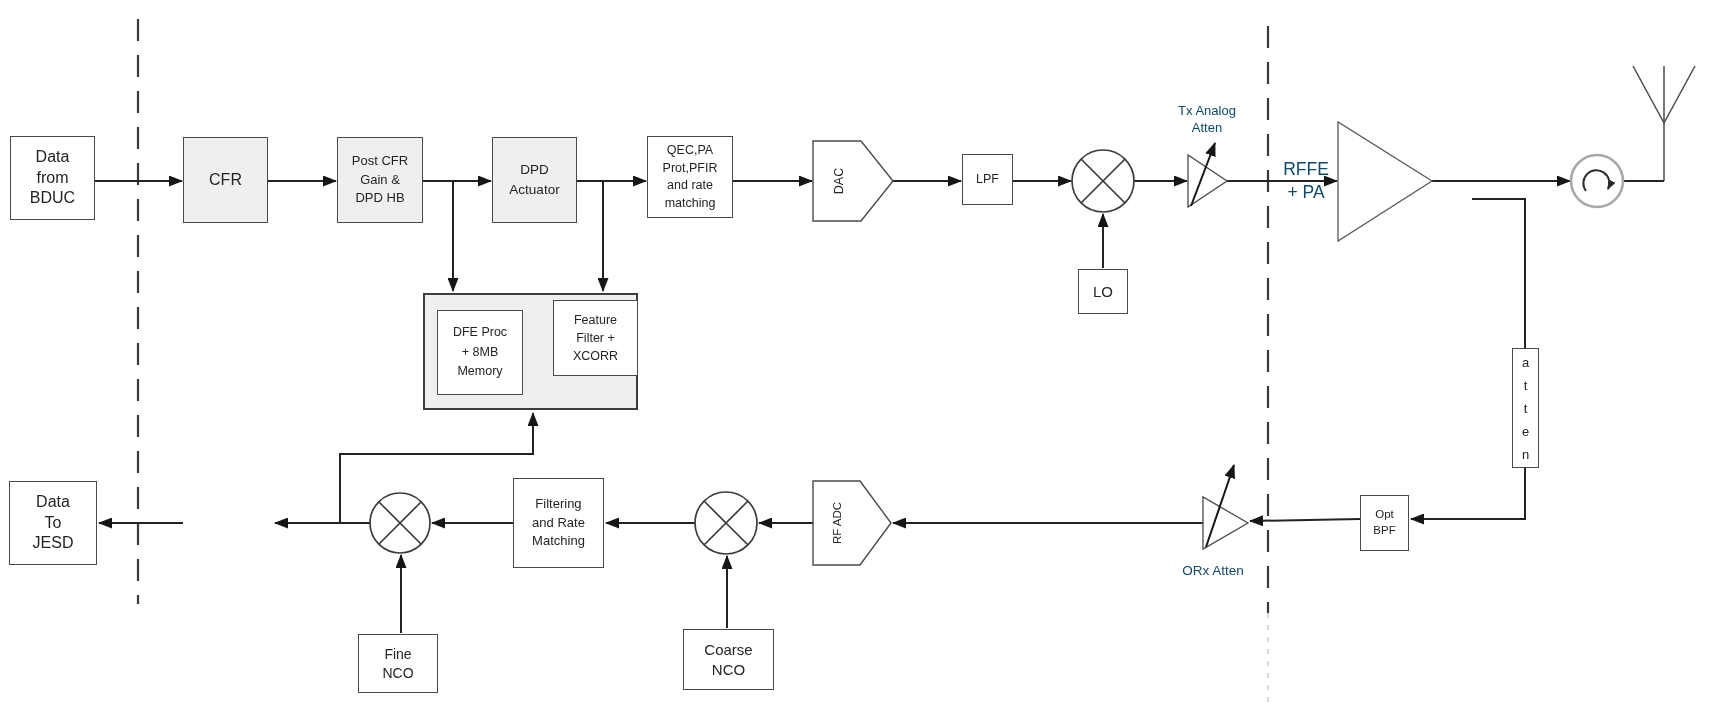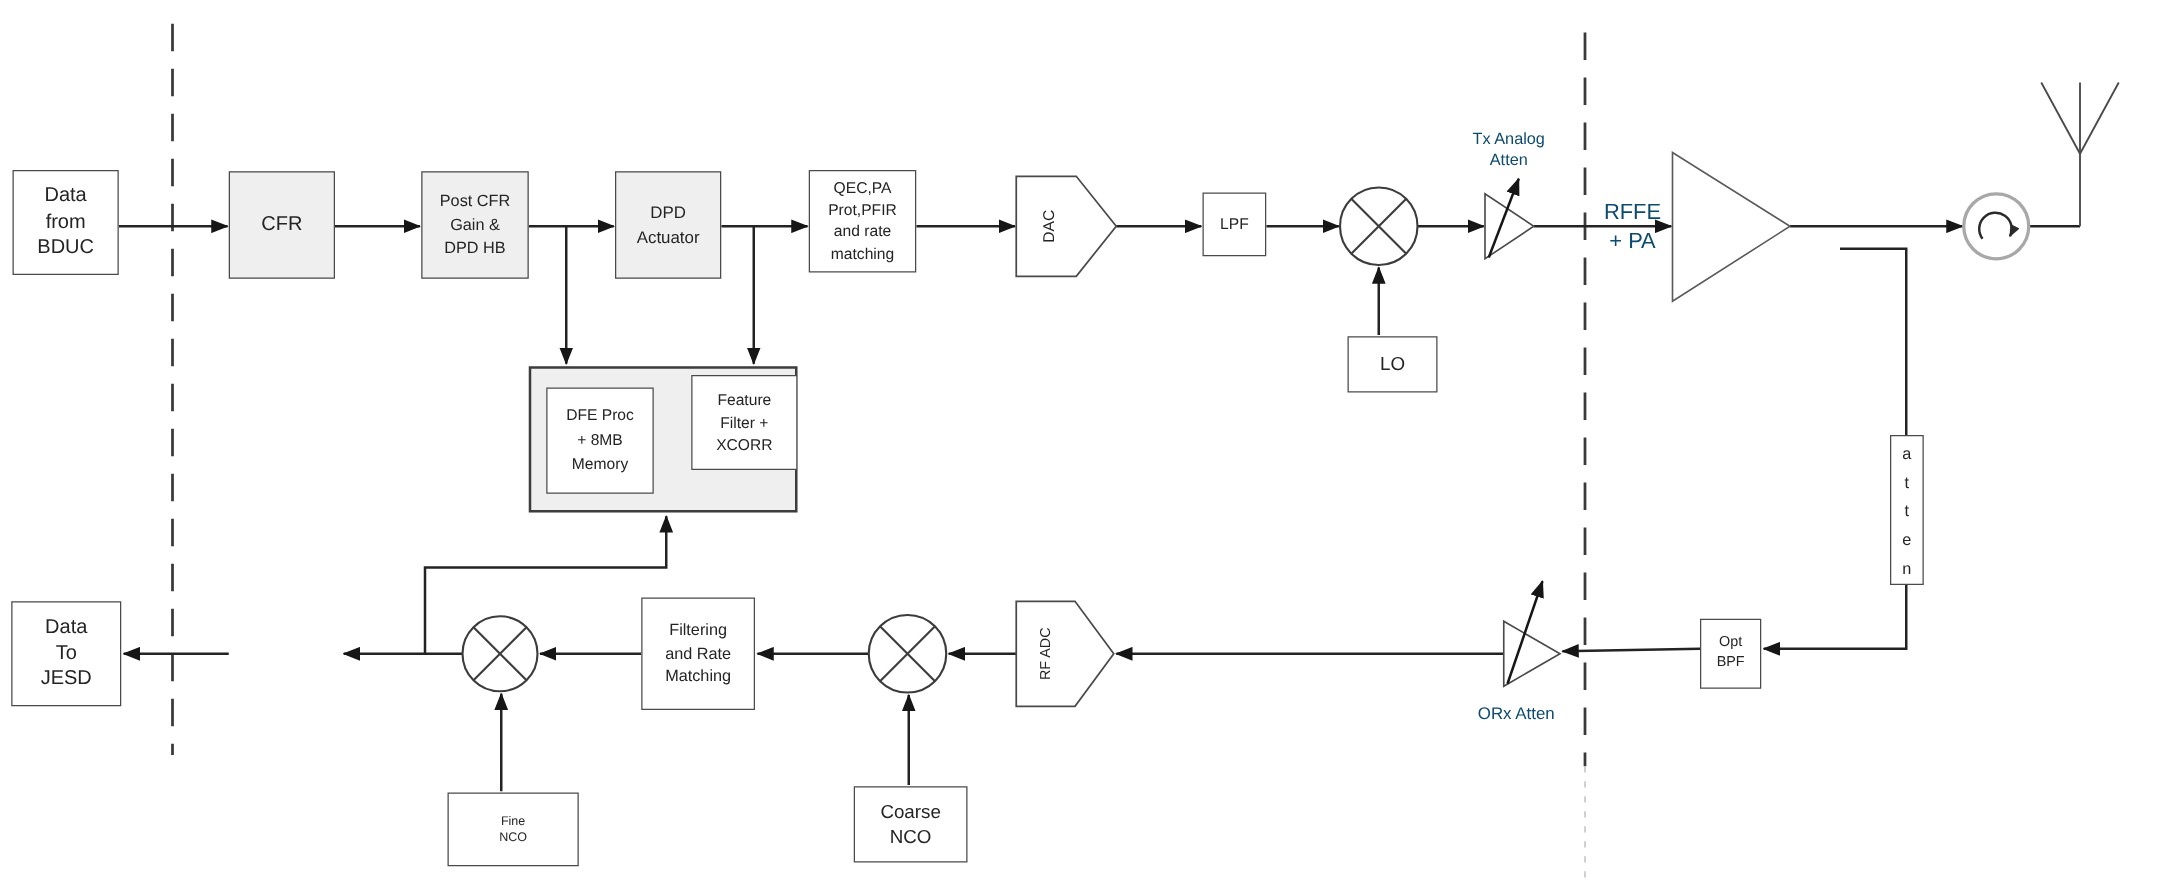--- a/index.html
+++ b/index.html
@@ -145,21 +145,21 @@
 
   <div class="box" style="left:647px;top:136px;width:86px;height:82px;font-size:12.5px;line-height:1.4;">QEC,PA
 Prot,PFIR
 and rate
 matching</div>
 
   <div class="rot" style="left:839px;top:181px;font-size:12.5px;">DAC</div>
 
   <div class="box" style="left:962px;top:154px;width:51px;height:51px;font-size:12.5px;">LPF</div>
 
-  <div class="box" style="left:1078px;top:269px;width:72px;height:45px;font-size:15px;">LO</div>
+  <div class="box" style="left:1078px;top:269px;width:50px;height:45px;font-size:15px;">LO</div>
 
   <div class="label" style="left:1207px;top:120px;font-size:13px;">Tx Analog
 Atten</div>
 
   <div class="label" style="left:1306px;top:181px;font-size:17.5px;">RFFE
 + PA</div>
 
   <div class="box frame" style="left:423px;top:293px;width:215px;height:117px;"></div>
 
   <div class="box" style="left:437px;top:310px;width:86px;height:85px;font-size:12.5px;line-height:1.55;">DFE Proc
@@ -168,21 +168,21 @@
 
   <div class="box" style="left:543px;top:300px;width:85px;height:76px;font-size:12.5px;line-height:1.45;margin-left:10px;">Feature
 Filter +
 XCORR</div>
 
   <div class="box" style="left:9px;top:481px;width:88px;height:84px;font-size:16px;">Data
 To
 JESD</div>
 
 
-  <div class="box" style="left:358px;top:634px;width:105px;height:59px;font-size:10px;">Fine
+  <div class="box" style="left:358px;top:634px;width:80px;height:59px;font-size:14px;">Fine
 NCO</div>
 
   <div class="box" style="left:513px;top:478px;width:91px;height:90px;font-size:13px;line-height:1.45;">Filtering
 and Rate
 Matching</div>
 
   <div class="box" style="left:683px;top:629px;width:91px;height:61px;font-size:15px;">Coarse
 NCO</div>
 
   <div class="rot" style="left:837px;top:523px;font-size:11.5px;">RF ADC</div>

